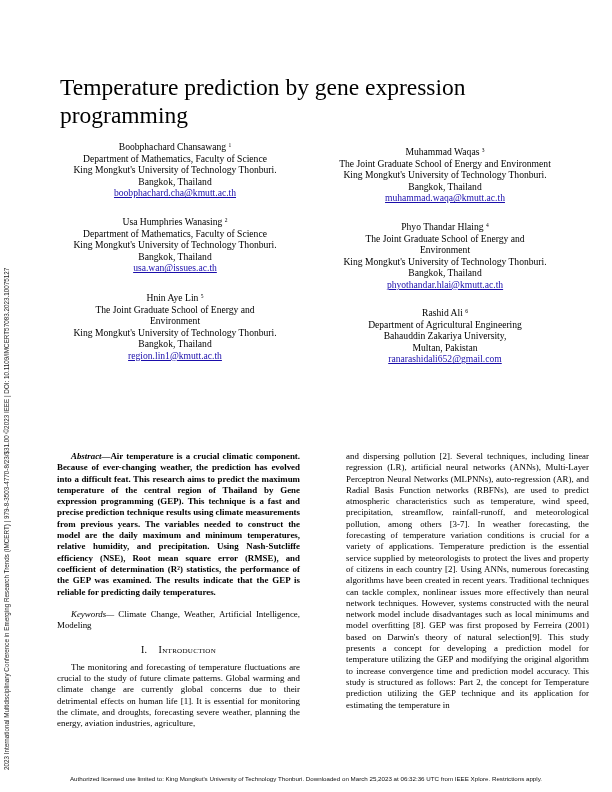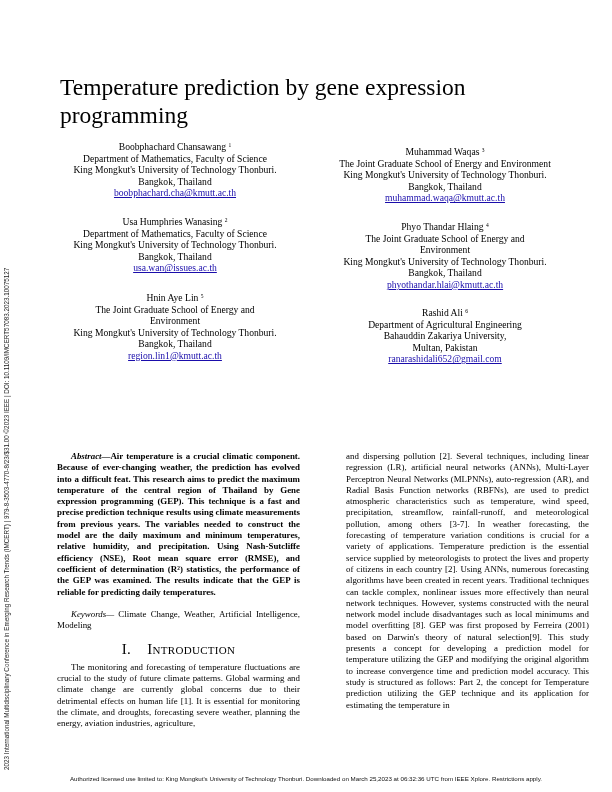--- a/index.html
+++ b/index.html
@@ -11,21 +11,21 @@
   .author .name { display:block; }
   .author .name sup { font-size:5.5px; vertical-align:top; position:relative; top:-1px; }
   .author .aff { display:block; }
   .author .city { display:block; }
   .author .email { display:block; color:#1a0dab; text-decoration:underline; }
   .col { position:absolute; font-size:8.9px; line-height:11.3px; text-align:justify; }
   .abstract { font-weight:bold; }
   .abstract .lead { font-style:italic; font-weight:bold; }
   .keywords { font-weight:normal; margin-top:11px; }
   .keywords .lead { font-style:italic; }
-  .section-head { text-align:center; margin:13px 0 6px 0; font-size:15px; letter-spacing:0.3px; }
+  .section-head { text-align:center; margin:13px 0 6px 0; font-size:10px; letter-spacing:0.3px; }
   .section-head .sc { font-variant:small-caps; }
   .indent { text-indent:14px; }
   .sidebar { position:absolute; left:3px; top:770px; width:640px; transform-origin:0 0;
              transform:rotate(-90deg); font-family:"Liberation Sans","DejaVu Sans",sans-serif;
              font-size:6.3px; color:#222; white-space:nowrap; }
   .footer { position:absolute; left:0; top:775px; width:612px; text-align:center;
             font-family:"Liberation Sans","DejaVu Sans",sans-serif; font-size:6.2px; color:#111; }
 </style>
 </head>
 <body>

